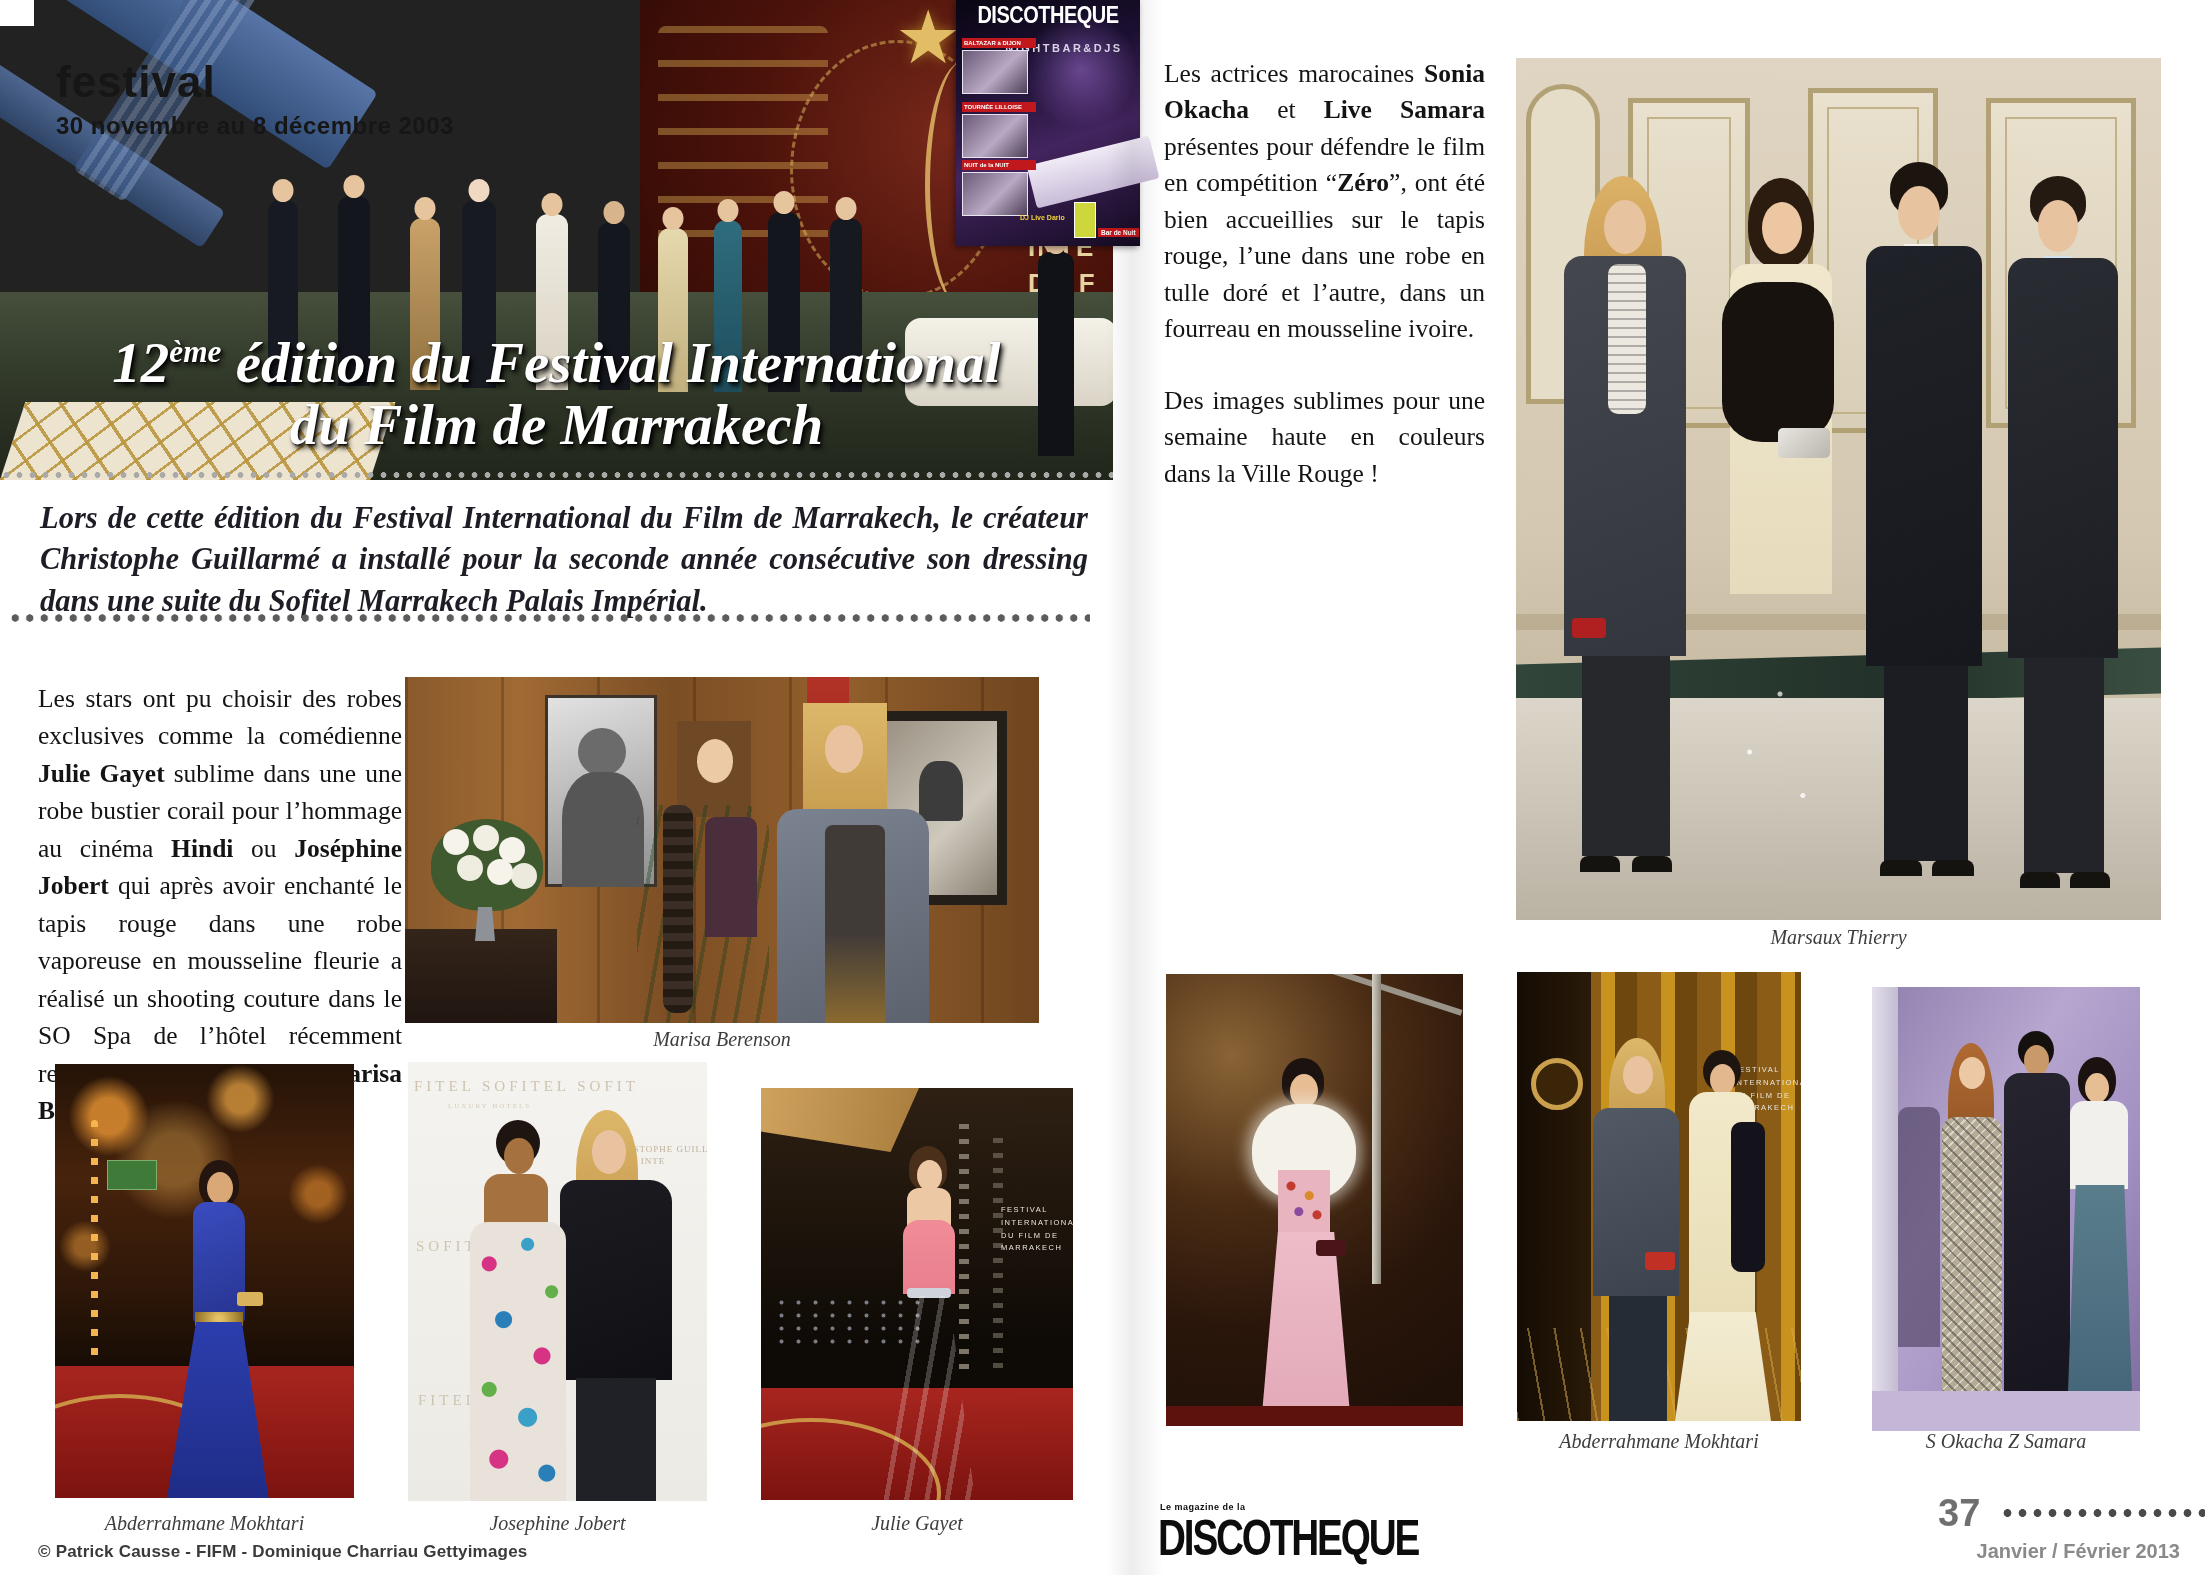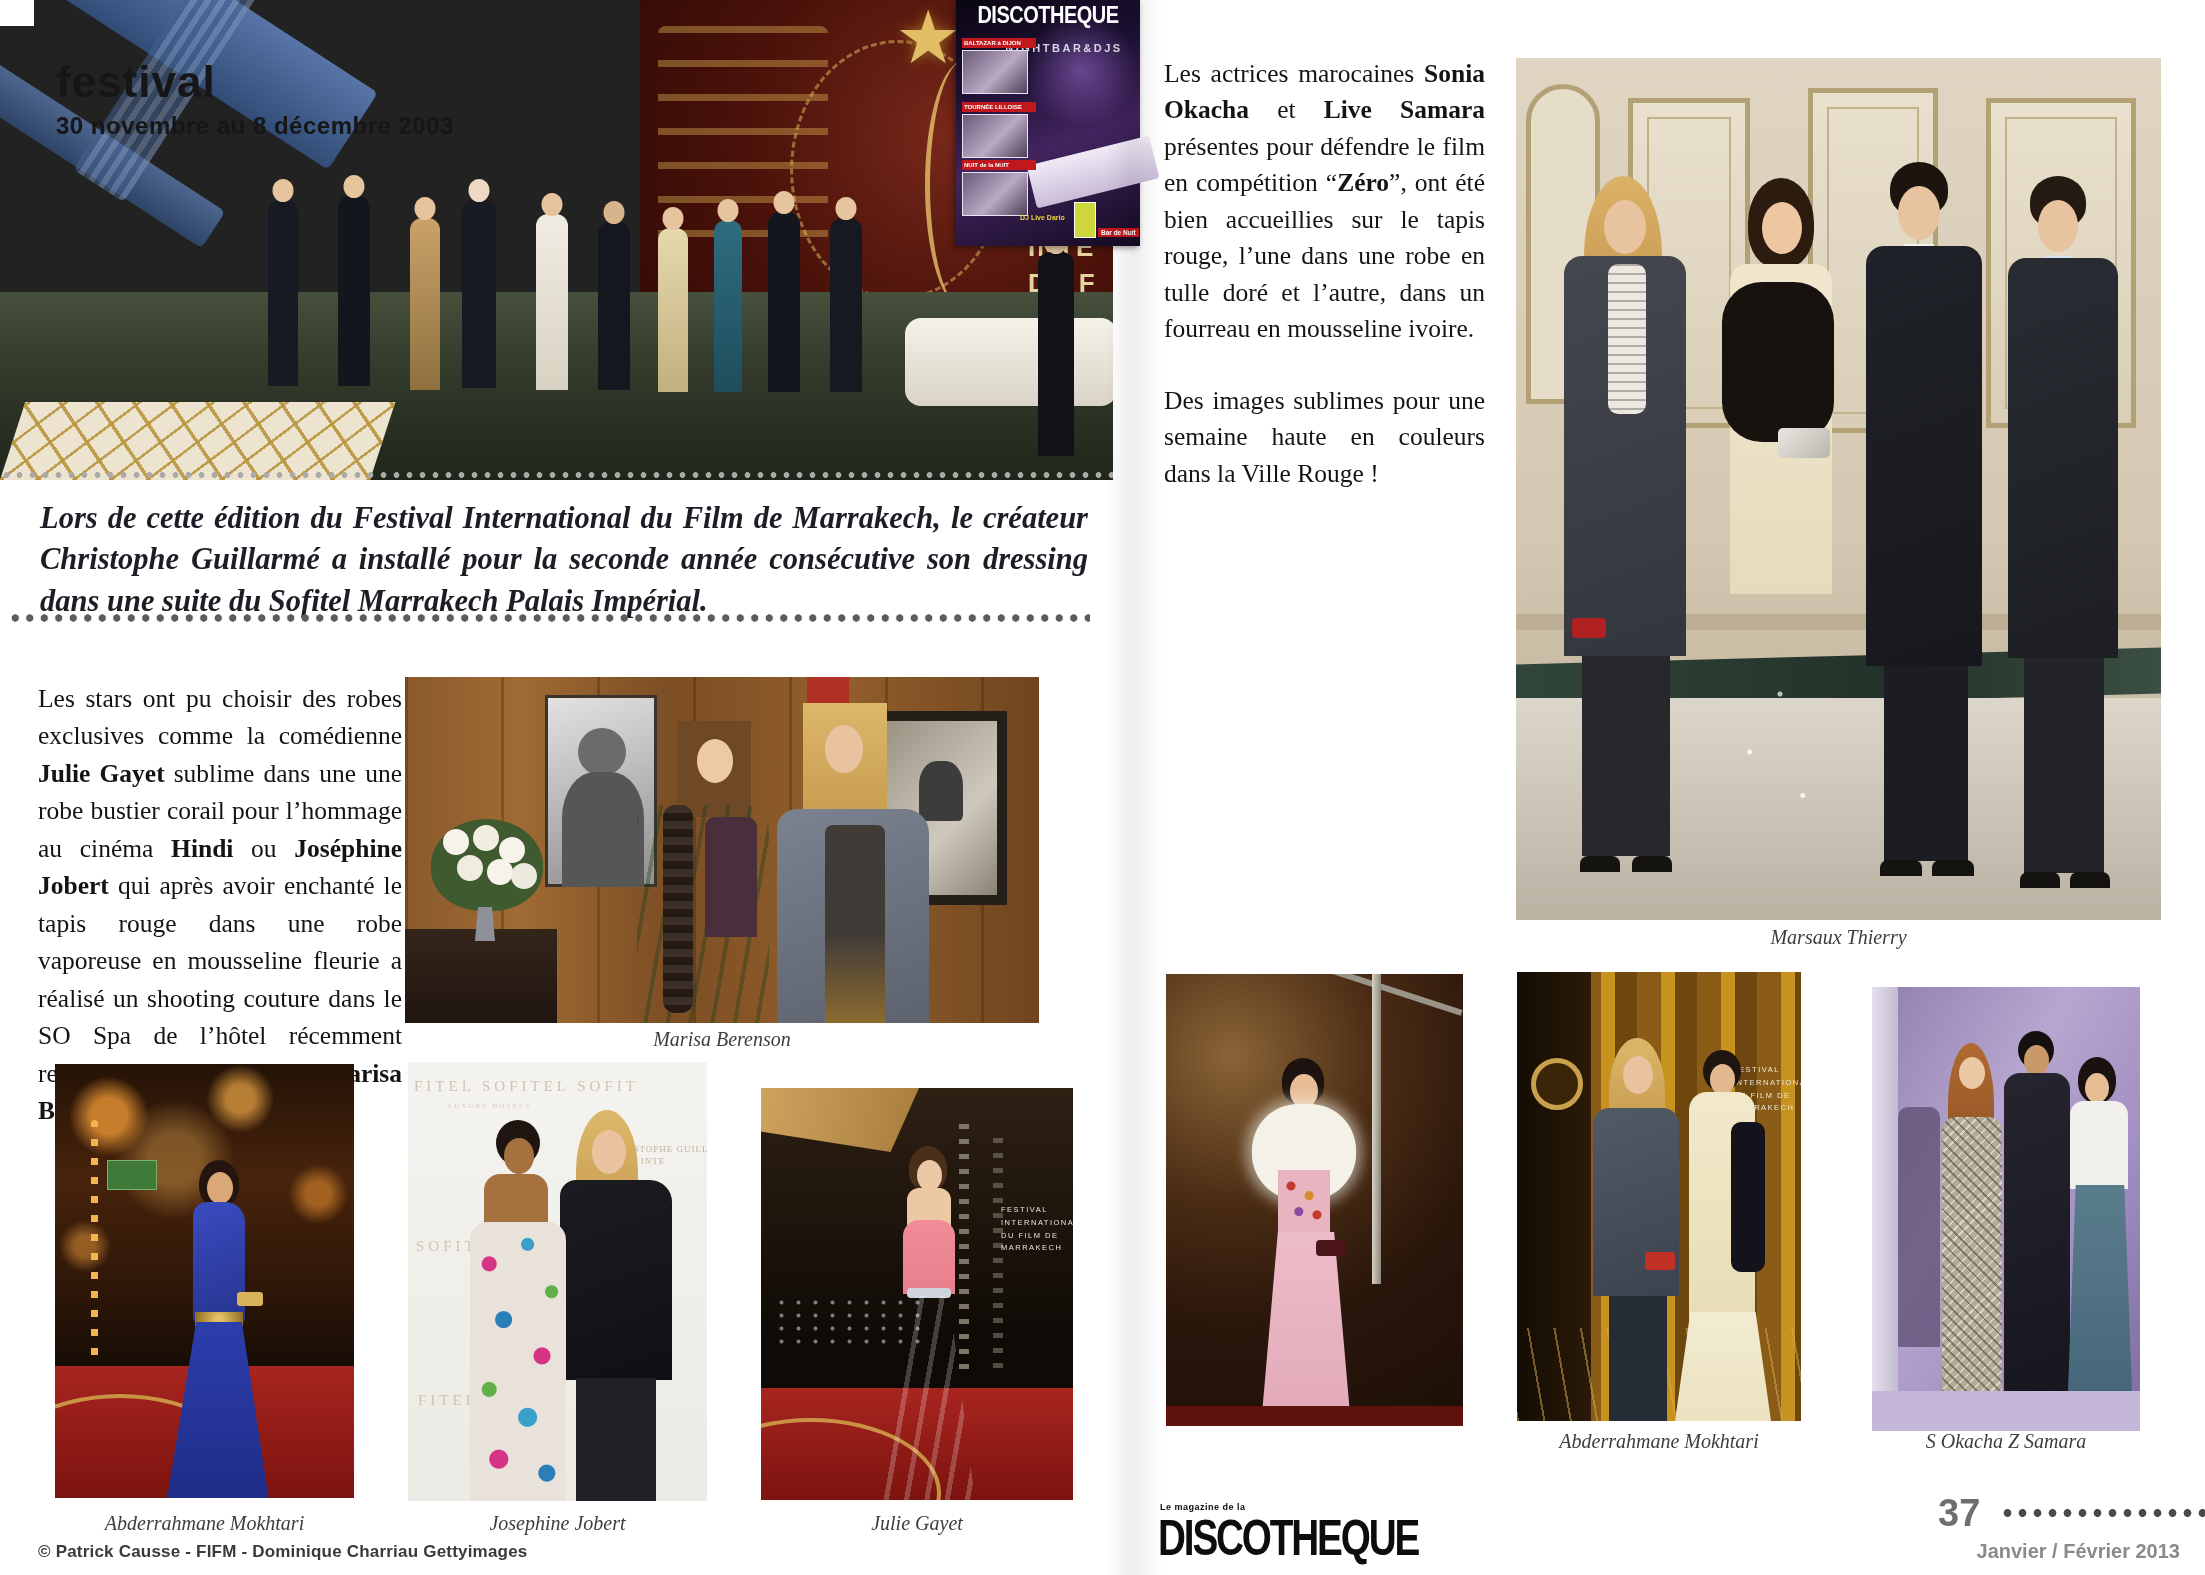--- a/index.html
+++ b/index.html
@@ -256,20 +256,24 @@
       <div class="abs person" style="left:658px;top:228px;width:30px;height:164px;background:linear-gradient(180deg,#e6d9ae,#c2b07e);" data-interactable="false"></div>
       <div class="abs person" style="left:714px;top:220px;width:28px;height:172px;background:linear-gradient(180deg,#2e6d7e,#1f4d5c);" data-interactable="false"></div>
       <div class="abs person" style="left:768px;top:212px;width:32px;height:180px;background:#14161d;" data-interactable="false"></div>
       <div class="abs person" style="left:830px;top:218px;width:32px;height:174px;background:#171920;" data-interactable="false"></div>
       <div class="abs person" style="left:1038px;top:252px;width:36px;height:204px;background:#101218;--skin:#e3c29c;" data-interactable="false"></div>
 
       <header class="abs hero-header" data-interactable="false">
         <div class="hero-section" data-interactable="false">festival</div>
         <div class="hero-dates" data-interactable="false">30 novembre au 8 décembre 2003</div>
       </header>
+      <div class="abs hero-title" data-interactable="false">
+        <div class="l1" data-interactable="false"><span>12</span><sup>ème</sup><span> édition du Festival International</span></div>
+        <div class="l2" data-interactable="false">du Film de Marrakech</div>
+      </div>
       <div class="abs corner-notch" data-interactable="false"></div>
     </figure>
 
     <aside class="abs mini-cover" data-interactable="false">
       <div class="abs mini-glow" data-interactable="false"></div>
       <div class="abs mini-title" data-interactable="false">DISCOTHEQUE</div>
       <div class="abs mini-sub" data-interactable="false">NIGHTBAR&amp;DJS</div>
       <div class="abs mini-bar" data-interactable="false"></div>
       <div class="abs mini-label" style="left:6px;top:38px;" data-interactable="false">BALTAZAR à DIJON</div>
       <div class="abs mini-thumb" style="left:6px;top:50px;" data-interactable="false"></div>

